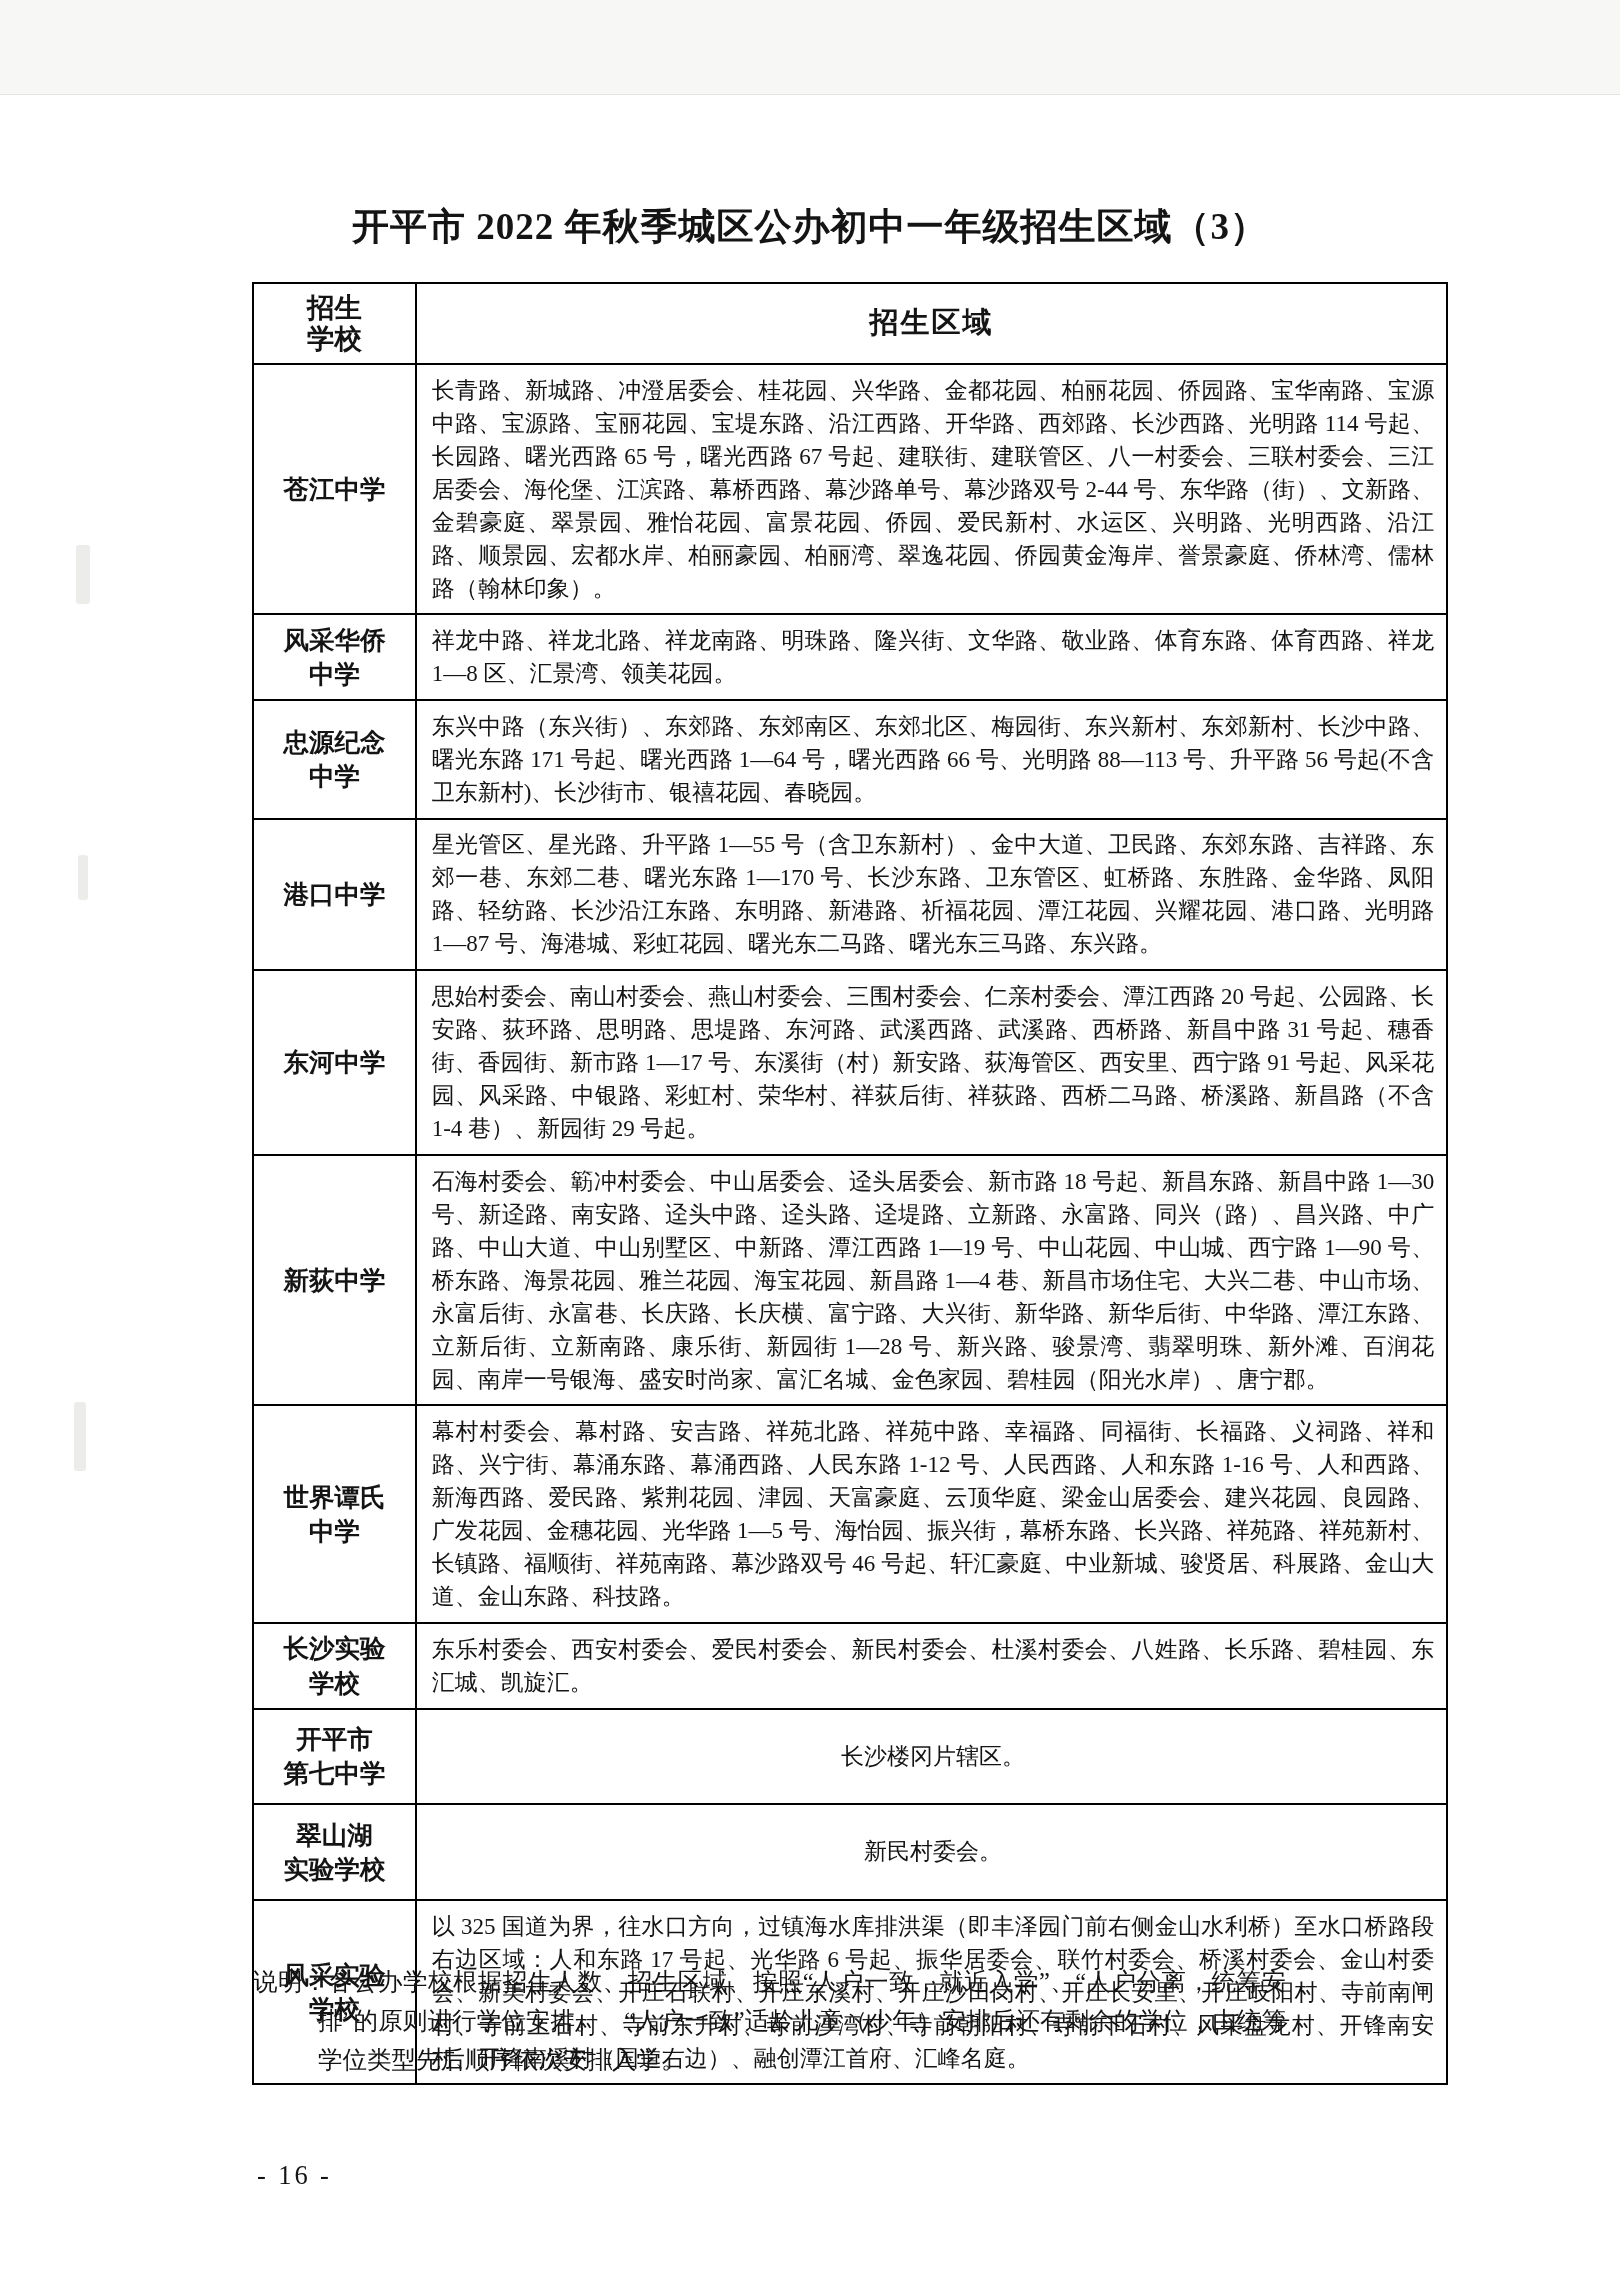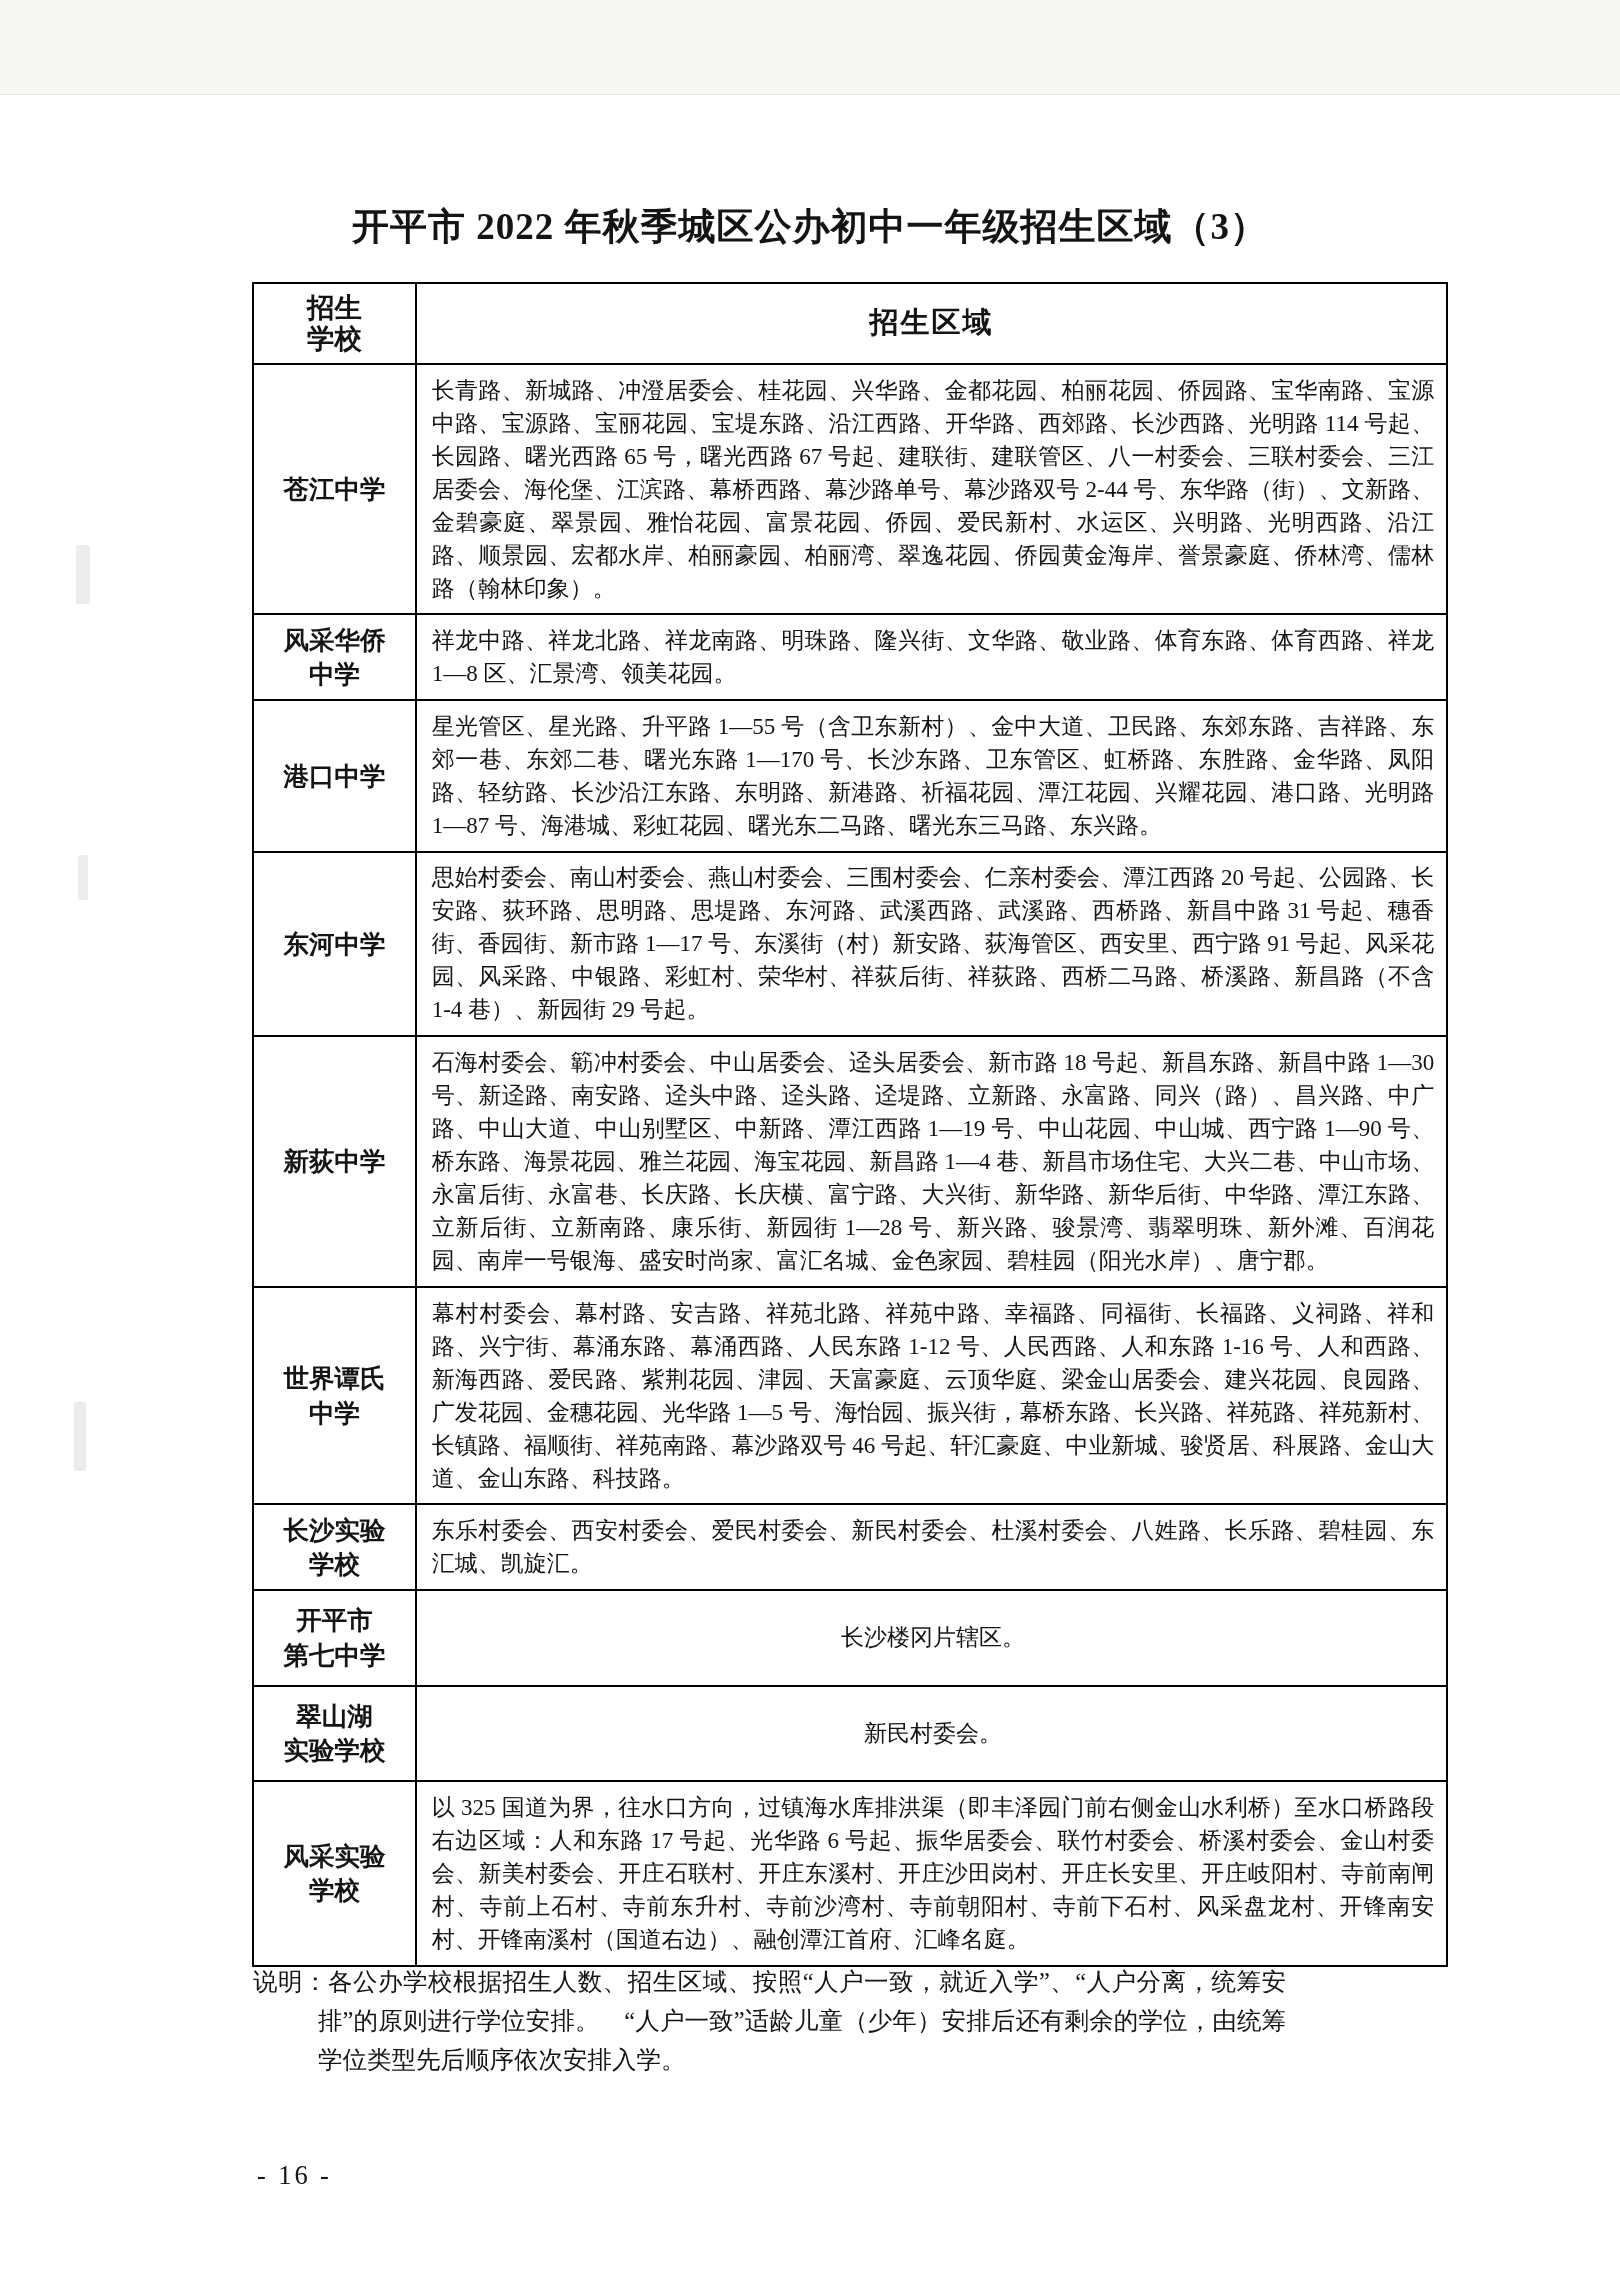--- a/index.html
+++ b/index.html
@@ -139,20 +139,25 @@
       <tr>
         <td class="school">苍江中学</td>
         <td class="area">长青路、新城路、冲澄居委会、桂花园、兴华路、金都花园、柏丽花园、侨园路、宝华南路、宝源中路、宝源路、宝丽花园、宝堤东路、沿江西路、开华路、西郊路、长沙西路、光明路 114 号起、长园路、曙光西路 65 号，曙光西路 67 号起、建联街、建联管区、八一村委会、三联村委会、三江居委会、海伦堡、江滨路、幕桥西路、幕沙路单号、幕沙路双号 2-44 号、东华路（街）、文新路、金碧豪庭、翠景园、雅怡花园、富景花园、侨园、爱民新村、水运区、兴明路、光明西路、沿江路、顺景园、宏都水岸、柏丽豪园、柏丽湾、翠逸花园、侨园黄金海岸、誉景豪庭、侨林湾、儒林路（翰林印象）。</td>
       </tr>
       <tr>
         <td class="school">风采华侨
 中学</td>
         <td class="area">祥龙中路、祥龙北路、祥龙南路、明珠路、隆兴街、文华路、敬业路、体育东路、体育西路、祥龙 1—8 区、汇景湾、领美花园。</td>
       </tr>
       <tr>
+        <td class="school">忠源纪念
+中学</td>
+        <td class="area">东兴中路（东兴街）、东郊路、东郊南区、东郊北区、梅园街、东兴新村、东郊新村、长沙中路、曙光东路 171 号起、曙光西路 1—64 号，曙光西路 66 号、光明路 88—113 号、升平路 56 号起(不含卫东新村)、长沙街市、银禧花园、春晓园。</td>
+      </tr>
+      <tr>
         <td class="school">港口中学</td>
         <td class="area">星光管区、星光路、升平路 1—55 号（含卫东新村）、金中大道、卫民路、东郊东路、吉祥路、东郊一巷、东郊二巷、曙光东路 1—170 号、长沙东路、卫东管区、虹桥路、东胜路、金华路、凤阳路、轻纺路、长沙沿江东路、东明路、新港路、祈福花园、潭江花园、兴耀花园、港口路、光明路 1—87 号、海港城、彩虹花园、曙光东二马路、曙光东三马路、东兴路。</td>
       </tr>
       <tr>
         <td class="school">东河中学</td>
         <td class="area">思始村委会、南山村委会、燕山村委会、三围村委会、仁亲村委会、潭江西路 20 号起、公园路、长安路、荻环路、思明路、思堤路、东河路、武溪西路、武溪路、西桥路、新昌中路 31 号起、穗香街、香园街、新市路 1—17 号、东溪街（村）新安路、荻海管区、西安里、西宁路 91 号起、风采花园、风采路、中银路、彩虹村、荣华村、祥荻后街、祥荻路、西桥二马路、桥溪路、新昌路（不含 1-4 巷）、新园街 29 号起。</td>
       </tr>
       <tr>
         <td class="school">新荻中学</td>
         <td class="area">石海村委会、簕冲村委会、中山居委会、迳头居委会、新市路 18 号起、新昌东路、新昌中路 1—30 号、新迳路、南安路、迳头中路、迳头路、迳堤路、立新路、永富路、同兴（路）、昌兴路、中广路、中山大道、中山别墅区、中新路、潭江西路 1—19 号、中山花园、中山城、西宁路 1—90 号、桥东路、海景花园、雅兰花园、海宝花园、新昌路 1—4 巷、新昌市场住宅、大兴二巷、中山市场、永富后街、永富巷、长庆路、长庆横、富宁路、大兴街、新华路、新华后街、中华路、潭江东路、立新后街、立新南路、康乐街、新园街 1—28 号、新兴路、骏景湾、翡翠明珠、新外滩、百润花园、南岸一号银海、盛安时尚家、富汇名城、金色家园、碧桂园（阳光水岸）、唐宁郡。</td>

